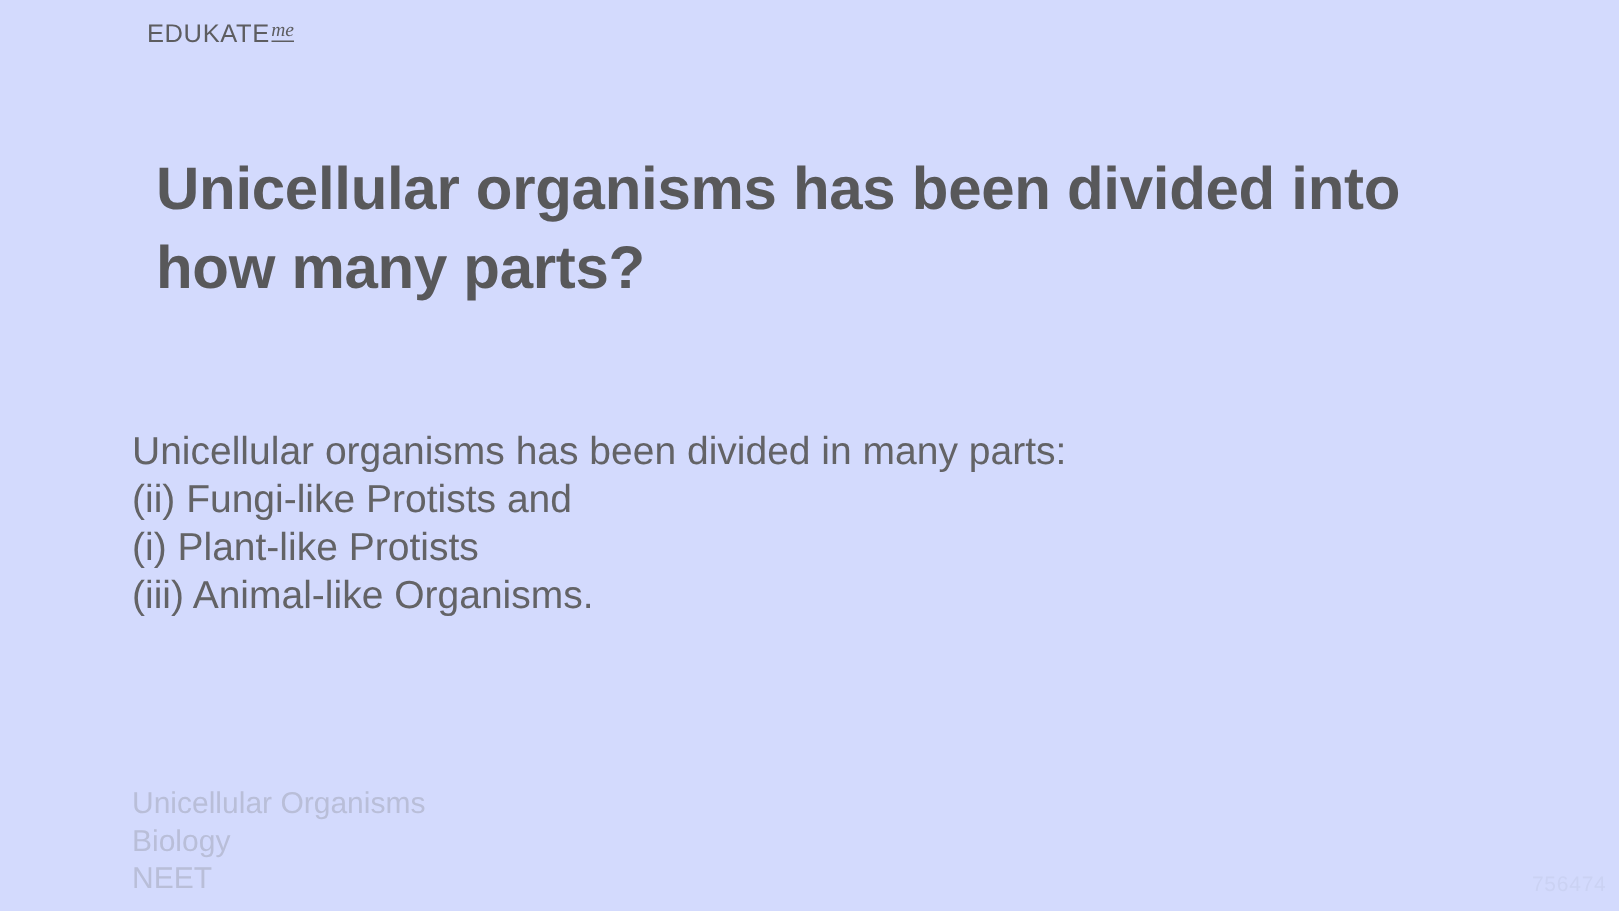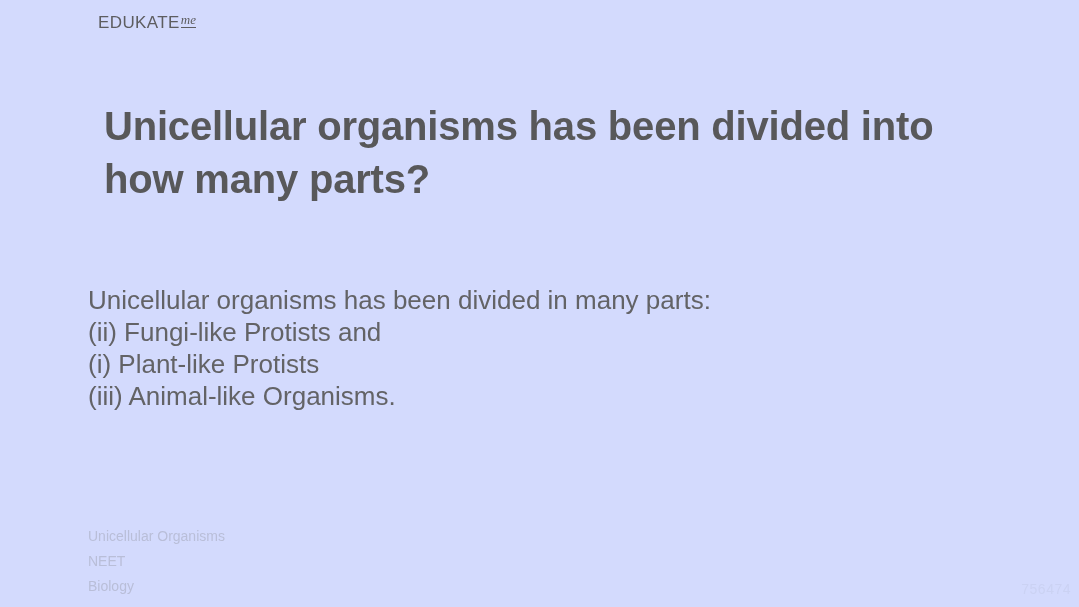--- a/index.html
+++ b/index.html
@@ -82,21 +82,21 @@
   }
 
   
   .footer {
     position: absolute;
     left: 88px;
     bottom: 8px;
     width: 500px;
   }
   .footer-line {
-    font-size: 14px;
+    font-size: 20px;
     line-height: 25px;
     color: #b9bed8;
   }
 
   
   .watermark {
     position: absolute;
     right: 8px;
     bottom: 10px;
     font-size: 14px;
@@ -118,19 +118,19 @@
 
   <div class="body-block">
     <div class="body-line">Unicellular organisms has been divided in many parts:</div>
     <div class="body-line">(ii) Fungi-like Protists and</div>
     <div class="body-line">(i) Plant-like Protists</div>
     <div class="body-line">(iii) Animal-like Organisms.</div>
   </div>
 
   <div class="footer">
     <div class="footer-line">Unicellular Organisms</div>
+    <div class="footer-line">Biology</div>
     <div class="footer-line">NEET</div>
-    <div class="footer-line">Biology</div>
   </div>
 
   <div class="watermark">756474</div>
 
 </div>
 
 </body></html>

